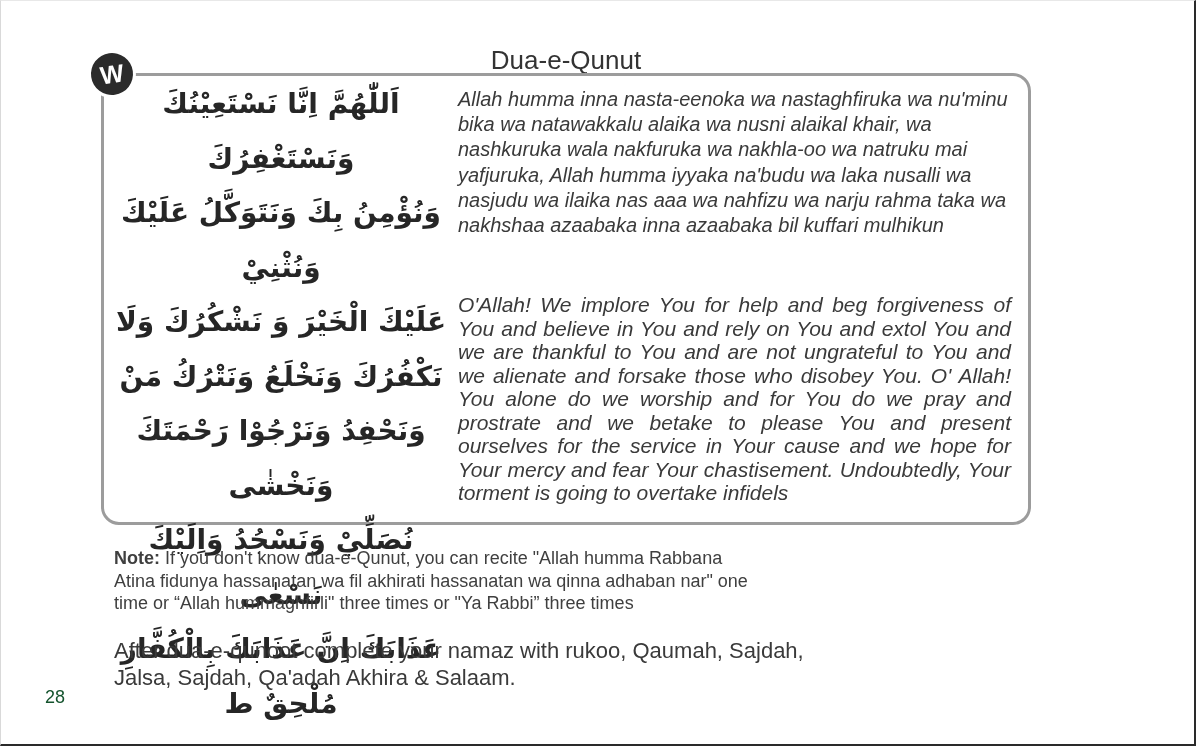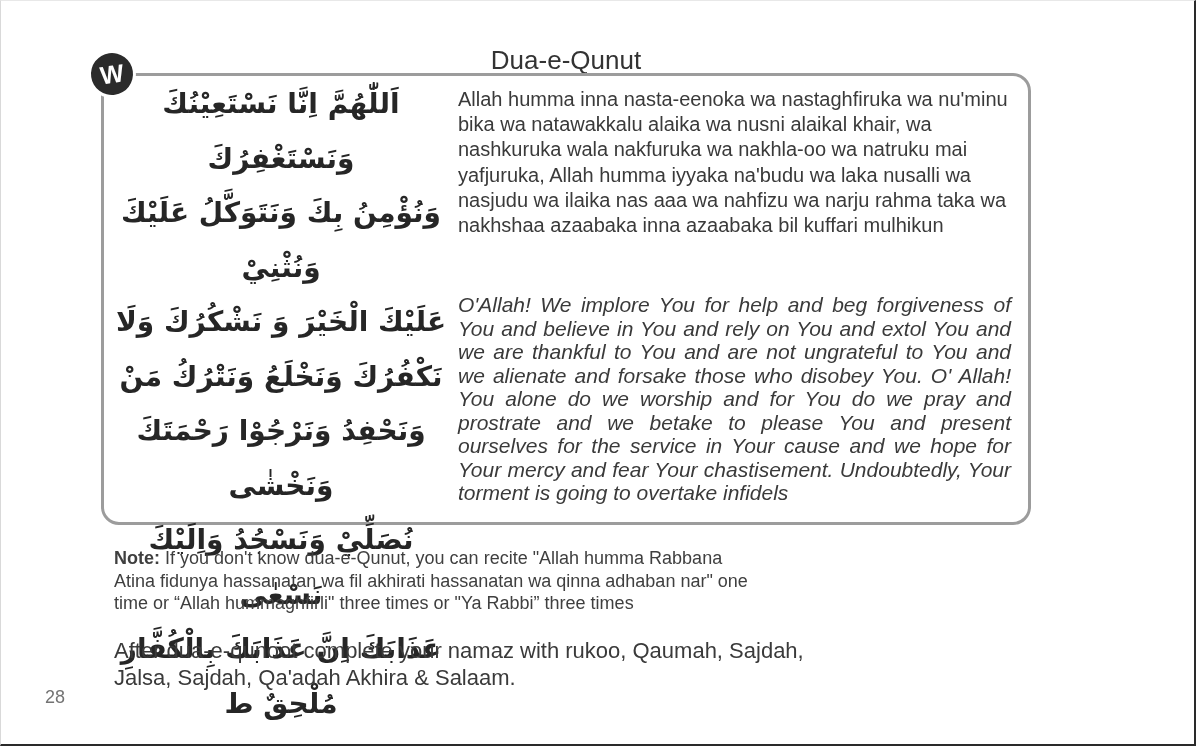--- a/index.html
+++ b/index.html
@@ -52,20 +52,21 @@
     font-size:28px;
     line-height:54.5px;
     color:#262626;
   }
   .translit{
     position:absolute;left:457px;top:86px;width:558px;
     font-size:20px;
     line-height:25.2px;
     color:#3a3a3a;
     text-align:left;
+    font-style:italic;
   }
   .translation{
     position:absolute;left:457px;top:292px;width:553px;
     font-style:italic;
     font-size:21px;
     line-height:23.5px;
     text-align:justify;
     color:#3a3a3a;
   }
   .note{
@@ -77,21 +78,21 @@
   .note .note-label{font-weight:bold;}
   .footer-text{
     position:absolute;left:113px;top:636px;width:712px;
     font-size:22px;
     line-height:27px;
     color:#3a3a3a;
   }
   .page-number{
     position:absolute;left:44px;top:686px;
     font-size:18px;
-    color:#737373;
+    color:#14532d;
   }
 </style>
 </head>
 <body>
 
 <div class="page">
 
   <div class="title">Dua-e-Qunut</div>
 
   <div class="dua-box"></div>

